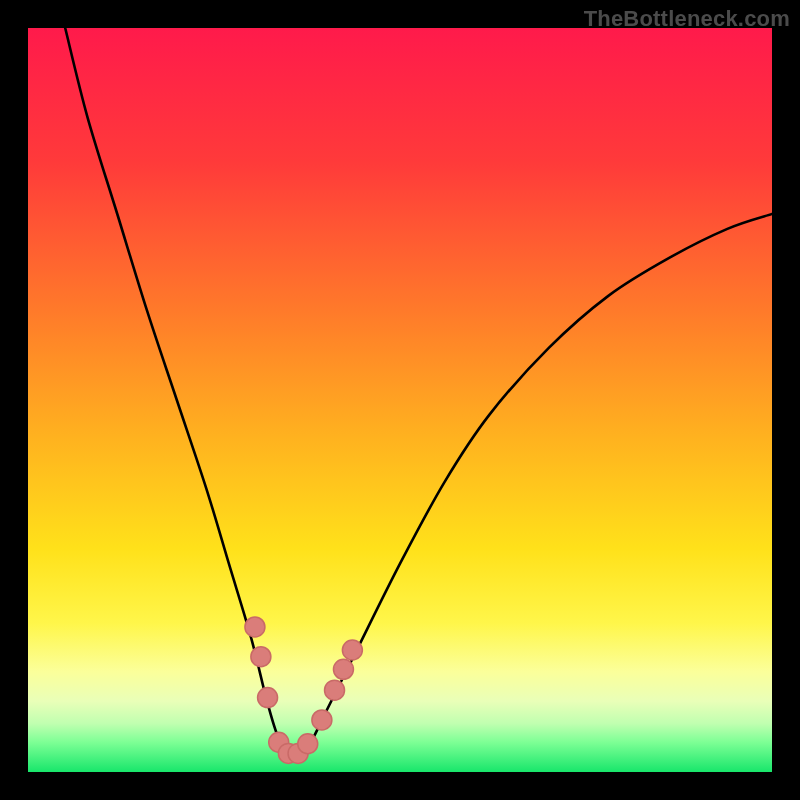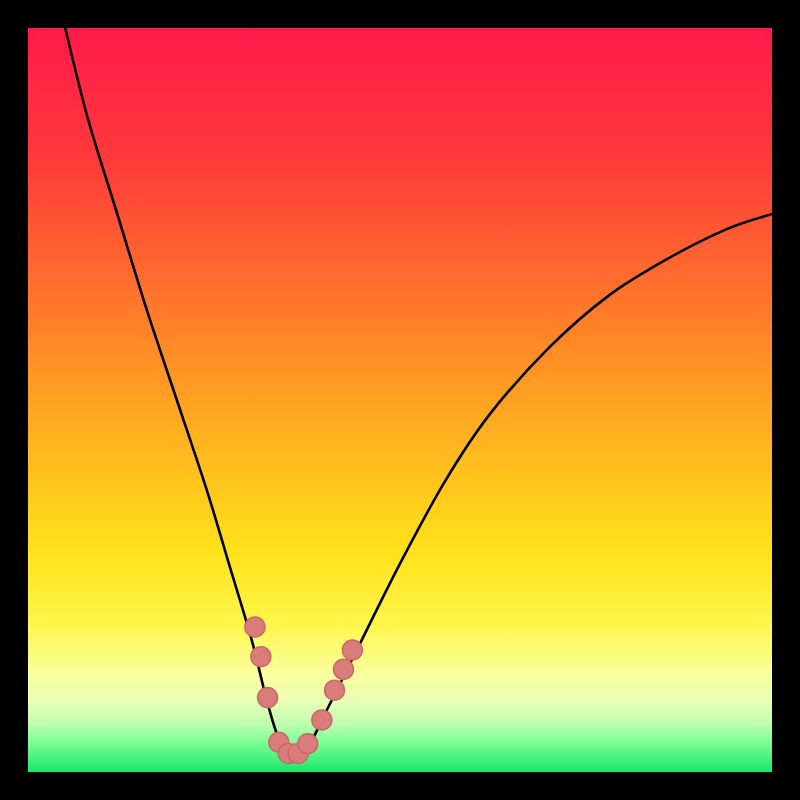--- a/index.html
+++ b/index.html
@@ -75,13 +75,14 @@
           <circle cx="260.40" cy="725.40" r="10" fill="#da7d7a" stroke="#c96a67" stroke-width="1.5"></circle>
           <circle cx="270.07" cy="725.40" r="10" fill="#da7d7a" stroke="#c96a67" stroke-width="1.5"></circle>
           <circle cx="279.74" cy="715.73" r="10" fill="#da7d7a" stroke="#c96a67" stroke-width="1.5"></circle>
           <circle cx="293.88" cy="691.92" r="10" fill="#da7d7a" stroke="#c96a67" stroke-width="1.5"></circle>
           <circle cx="306.53" cy="662.16" r="10" fill="#da7d7a" stroke="#c96a67" stroke-width="1.5"></circle>
           <circle cx="315.46" cy="641.33" r="10" fill="#da7d7a" stroke="#c96a67" stroke-width="1.5"></circle>
           <circle cx="324.38" cy="621.98" r="10" fill="#da7d7a" stroke="#c96a67" stroke-width="1.5"></circle>
         </g>
     </svg>
   </div>
+  <div class="watermark">TheBottleneck.com</div>
 </div>
 
 </body></html>

